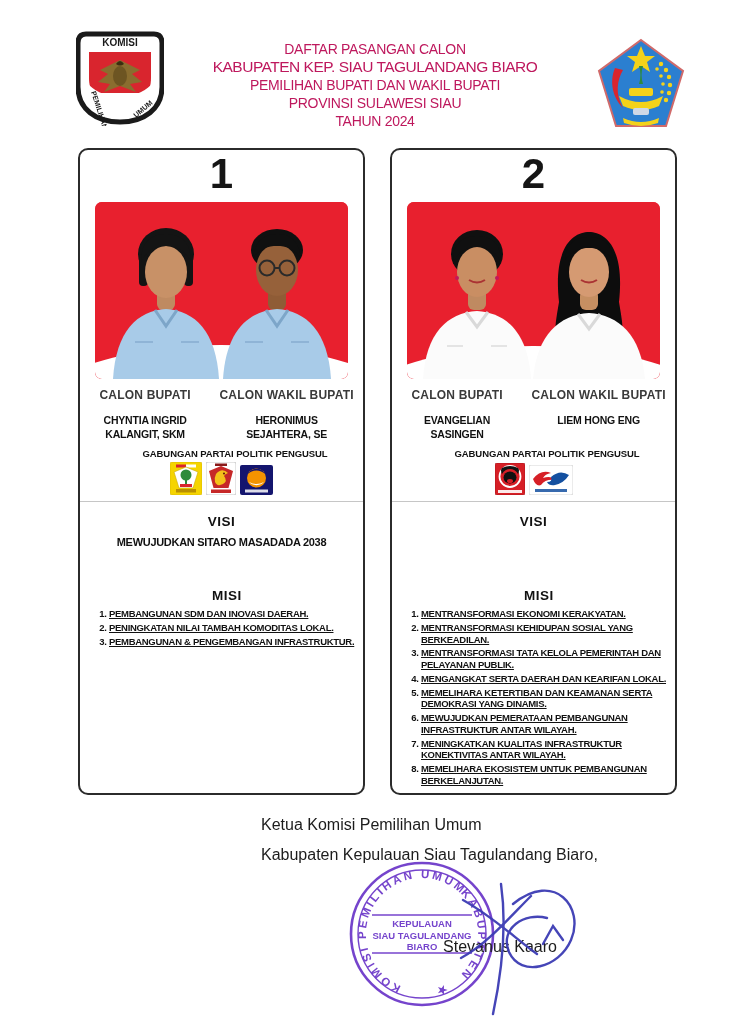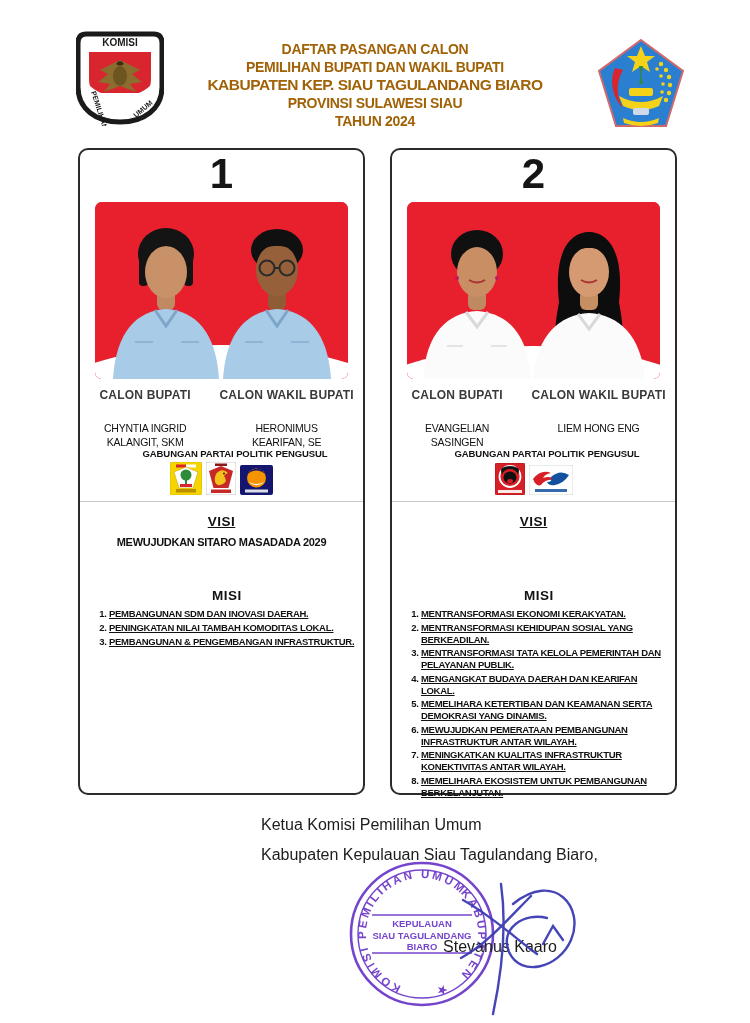--- a/index.html
+++ b/index.html
@@ -3,46 +3,46 @@
 <meta charset="utf-8">
 <style>
   html,body{margin:0;padding:0;background:#ffffff;}
   #page{
     position:relative; width:750px; height:1023px; background:#ffffff;
     font-family:"Liberation Sans", sans-serif; color:#111; overflow:hidden;
   }
   
   #kpu-logo{position:absolute; left:76px; top:30px; width:88px; height:96px;}
   #regency-logo{position:absolute; left:597px; top:38px; width:88px; height:92px;}
-  #header-text{position:absolute; left:145px; right:145px; top:40px; text-align:center; font-weight:700; color:#a16207;}
+  #header-text{position:absolute; left:145px; right:145px; top:40px; text-align:center; font-weight:400; color:#be185d;}
   .hline{font-size:14px; line-height:18px; letter-spacing:-0.3px;}
   .hline.big{font-size:15.5px; letter-spacing:-0.5px;}
   
   .card{position:absolute; top:148px; width:287px; height:647px; background:#fff;
         border:2px solid #2b2b2b; border-radius:10px; box-sizing:border-box;}
   #card-1{left:78px;} #card-2{left:390px;}
   .card-number{position:absolute; top:0px; left:0; right:0; text-align:center;
         font-size:42px; font-weight:700; color:#151515;}
   .photo{position:absolute; top:52px; left:15px; width:253px; height:177px;
         border-radius:7px; overflow:hidden; background:#e8202e;}
   .photo svg{display:block;}
   .names-row{position:absolute; top:238px; left:0; right:0; display:flex;}
   .name-col{flex:0 0 46%; text-align:center;}
   .name-col.wakil{flex:0 0 54%;}
   .cand-label{font-size:12px; font-weight:700; color:#3a3a3a; letter-spacing:0.2px;}
-  .cand-name{font-size:10.5px; font-weight:400; color:#111; margin-top:20px;
+  .cand-name{font-size:10.5px; font-weight:700; color:#111; margin-top:12px;
         letter-spacing:-0.2px; line-height:1.3; padding:0 22px;}
   .parties-label{position:absolute; top:298px; left:0; right:0; text-align:center;
         font-size:9.5px; font-weight:700; letter-spacing:-0.1px;padding-left:27px;}
   .party-row{position:absolute; top:311px; left:0; right:0; height:34px;
         display:flex; justify-content:center; align-items:flex-end; gap:4px;}
   .separator{position:absolute; top:351px; left:0; right:0; height:1px; background:#c6c6c6;}
   .visi-heading,.misi-heading{position:absolute; left:0; right:0; text-align:center;
         font-size:13.5px; font-weight:700; letter-spacing:0.5px;}
-  .visi-heading{top:364px;text-decoration:underline;}
+  .visi-heading{top:364px;}
   .visi-text{position:absolute; top:385px; left:9px; right:9px; text-align:center;
         font-size:11px; font-weight:700; letter-spacing:-0.3px; line-height:1.32;}
   .misi-heading{top:438px;margin-left:11px;}
   .misi-list{position:absolute; top:458px; left:12px; right:5px; margin:0;
         padding-left:17px; font-size:9.5px; font-weight:700; letter-spacing:-0.3px;
         line-height:1.24; color:#111;}
   .misi-list li{margin-bottom:2px;text-decoration:underline;}
   
   .footer-line{position:absolute; left:261px; width:500px; text-align:left;
         font-size:16px; color:#1c1c1c; z-index:3;}
@@ -69,22 +69,22 @@
     </g>
     <g>
       <path d="M44,30 l-20,10 l8,4 l-10,8 l12,2 l-6,8 l16,-6 l16,6 l-6,-8 l12,-2 l-10,-8 l8,-4 z" fill="#8a6d2f"></path>
       <ellipse cx="44" cy="46" rx="7" ry="10" fill="#6d5522"></ellipse>
       <path d="M40,34 q4,-6 8,0 q-4,3 -8,0" fill="#3b2d10"></path>
     </g>
   </svg>
 
   <div id="header-text">
     <div class="hline">DAFTAR PASANGAN CALON</div>
+    <div class="hline big">KABUPATEN KEP. SIAU TAGULANDANG BIARO</div>
     <div class="hline">PEMILIHAN BUPATI DAN WAKIL BUPATI</div>
-    <div class="hline big">KABUPATEN KEP. SIAU TAGULANDANG BIARO</div>
     <div class="hline">PROVINSI SULAWESI SIAU</div>
     <div class="hline">TAHUN 2024</div>
   </div>
 
   <svg id="regency-logo" viewBox="0 0 88 92">
     <polygon points="44,2 86,33 69,88 19,88 2,33" fill="#2b7fd0" stroke="#d06a6a" stroke-width="2"></polygon>
     <polygon points="44,8 48,18 58,18 50,24 53,34 44,28 35,34 38,24 30,18 40,18" fill="#f4d21a"></polygon>
     <path d="M18,30 c-6,14 -2,30 8,40 c-8,-14 -6,-28 0,-38 z" fill="#d9252e"></path>
     <path d="M42,28 c2,6 2,12 0,18 h4 c-2,-6 -2,-12 0,-18 z" fill="#2e8b3a"></path>
     <path d="M22,58 q22,12 44,0 l-4,10 q-18,8 -36,0 z" fill="#f4d21a"></path>
@@ -140,21 +140,21 @@
       </svg>
     </div>
 
     <div class="names-row">
       <div class="name-col">
         <div class="cand-label">CALON BUPATI</div>
         <div class="cand-name">CHYNTIA INGRID KALANGIT, SKM</div>
       </div>
       <div class="name-col wakil">
         <div class="cand-label">CALON WAKIL BUPATI</div>
-        <div class="cand-name">HERONIMUS KEARIFAN, SE</div>
+        <div class="cand-name">HERONIMUS SEJAHTERA, SE</div>
       </div>
     </div>
 
     <div class="parties-label">GABUNGAN PARTAI POLITIK PENGUSUL</div>
 
     <div class="party-row">
       <svg width="32" height="33" viewBox="0 0 32 33">
         <rect width="32" height="33" rx="2" fill="#f5d400" stroke="#caa900" stroke-width="0.5"></rect>
         <rect x="6" y="2.5" width="10" height="3" fill="#d9252e"></rect>
           <rect x="16" y="2.5" width="10" height="3" fill="#ffffff"></rect>
@@ -177,21 +177,21 @@
         <circle cx="16.5" cy="13" r="9.5" fill="#f59300"></circle>
         <path d="M8,9 a9.5,9.5 0 0 1 17,0 a12,12 0 0 0 -17,0 z" fill="#14156e"></path>
         <path d="M9,17 a9,7 0 0 0 15,0 a13,10 0 0 1 -15,0 z" fill="#ffffff"></path>
         <rect x="5" y="24.5" width="23" height="3" fill="#ffffff" opacity="0.85"></rect>
       </svg>
     </div>
 
     <div class="separator"></div>
 
     <div class="visi-heading">VISI</div>
-    <div class="visi-text">MEWUJUDKAN SITARO MASADADA 2029</div>
+    <div class="visi-text">MEWUJUDKAN SITARO MASADADA 2038</div>
 
     <div class="misi-heading">MISI</div>
     <ol class="misi-list">
       <li>PEMBANGUNAN SDM DAN INOVASI DAERAH.</li>
       <li>PENINGKATAN NILAI TAMBAH KOMODITAS LOKAL.</li>
       <li>PEMBANGUNAN &amp; PENGEMBANGAN INFRASTRUKTUR.</li>
     </ol>
   </div>
 
   <div class="card" id="card-2">
@@ -259,21 +259,21 @@
 
     <div class="separator"></div>
 
     <div class="visi-heading">VISI</div>
 
     <div class="misi-heading">MISI</div>
     <ol class="misi-list">
       <li>MENTRANSFORMASI EKONOMI KERAKYATAN.</li>
       <li>MENTRANSFORMASI KEHIDUPAN SOSIAL YANG BERKEADILAN.</li>
       <li>MENTRANSFORMASI TATA KELOLA PEMERINTAH DAN PELAYANAN PUBLIK.</li>
-      <li>MENGANGKAT BUDAYA DAERAH DAN KEARIFAN LOKAL.</li>
+      <li>MENGANGKAT SERTA DAERAH DAN KEARIFAN LOKAL.</li>
       <li>MEMELIHARA KETERTIBAN DAN KEAMANAN SERTA DEMOKRASI YANG DINAMIS.</li>
       <li>MEWUJUDKAN PEMERATAAN PEMBANGUNAN INFRASTRUKTUR ANTAR WILAYAH.</li>
       <li>MENINGKATKAN KUALITAS INFRASTRUKTUR KONEKTIVITAS ANTAR WILAYAH.</li>
       <li>MEMELIHARA EKOSISTEM UNTUK PEMBANGUNAN BERKELANJUTAN.</li>
     </ol>
   </div>
 
   <div class="footer-line" id="footer-line1">Ketua Komisi Pemilihan Umum</div>
   <div class="footer-line" id="footer-line2">Kabupaten Kepulauan Siau Tagulandang Biaro,</div>
 

